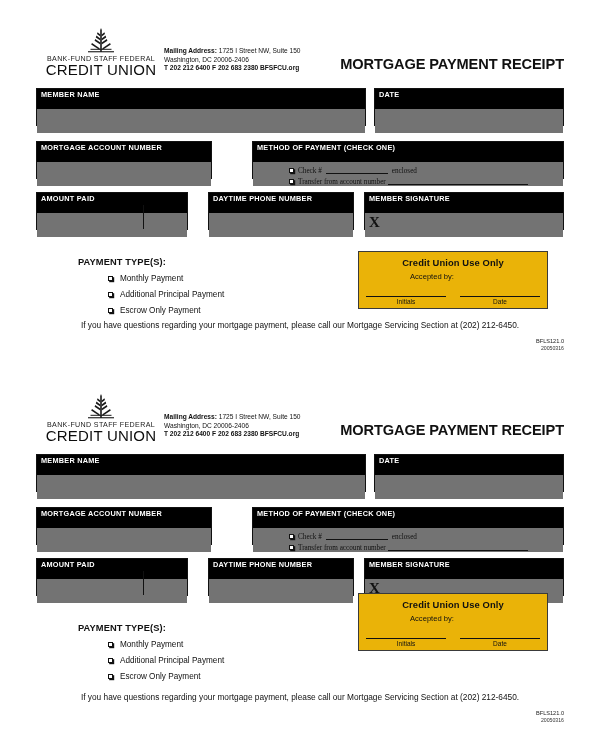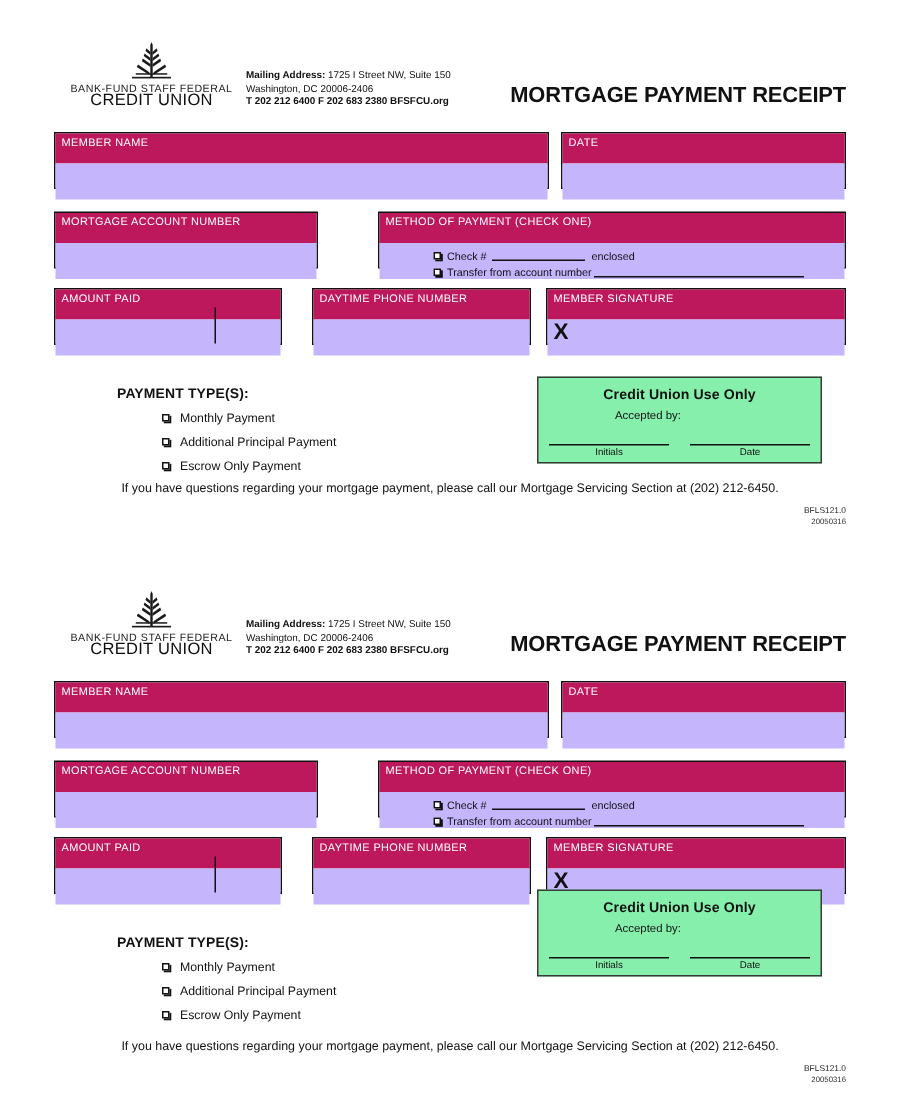--- a/index.html
+++ b/index.html
@@ -38,21 +38,21 @@
   }
   .sheaf { display:block; margin: 0 auto 1px auto; }
   .cu-line1 {
     font-size: 7.1px;
     letter-spacing: 0.35px;
     color: #1a1a1a;
     white-space: nowrap;
     font-weight: 400;
   }
   .cu-line2 {
-    font-size: 11px;
+    font-size: 15px;
     letter-spacing: 0.2px;
     color: #0d0d0d;
     white-space: nowrap;
     margin-top: -2px;
     font-weight: 400;
   }
   .addr {
     position: absolute;
     left: 128px; top: 19px;
     font-size: 6.6px;
@@ -71,33 +71,34 @@
     white-space: nowrap;
   }
 
   
   .fbox {
     position: absolute;
     border: 1px solid #111;
     background: #fff;
   }
   .fbox > .cap {
-    background: #be185d;
+    background: #000000;
     color: #fff;
     font-size: 7.3px;
-    font-weight: 400;
+    font-weight: 700;
     letter-spacing: 0.25px;
     padding: 2px 0 18px 4px;
     line-height: 8px;
     height: 12px;
     white-space: nowrap;
     overflow: hidden;
   }
   .fbox > .body {
-    background: #c4b5fd;
+    background: #737373;
+    font-family: Liberation Serif, serif;
   }
 
   .divider-v {
     position: absolute;
     top: 12px; bottom: 0;
     width: 1px;
     background: #111;
   }
 
   .sig-x {
@@ -152,21 +153,21 @@
     color: #111;
     margin: 0 0 7px 30px;
     white-space: nowrap;
   }
   .ptypes .prow .cbx { margin-right: 7px; }
 
   
   .cuuo {
     position: absolute;
     border: 1px solid #3a3a3a;
-    background: #86efac;
+    background: #eab308;
   }
   .cuuo .cuuo-title {
     text-align: center;
     font-size: 9.4px;
     font-weight: 700;
     color: #111;
     padding-top: 5px;
     letter-spacing: 0.1px;
   }
   .cuuo .accepted {

